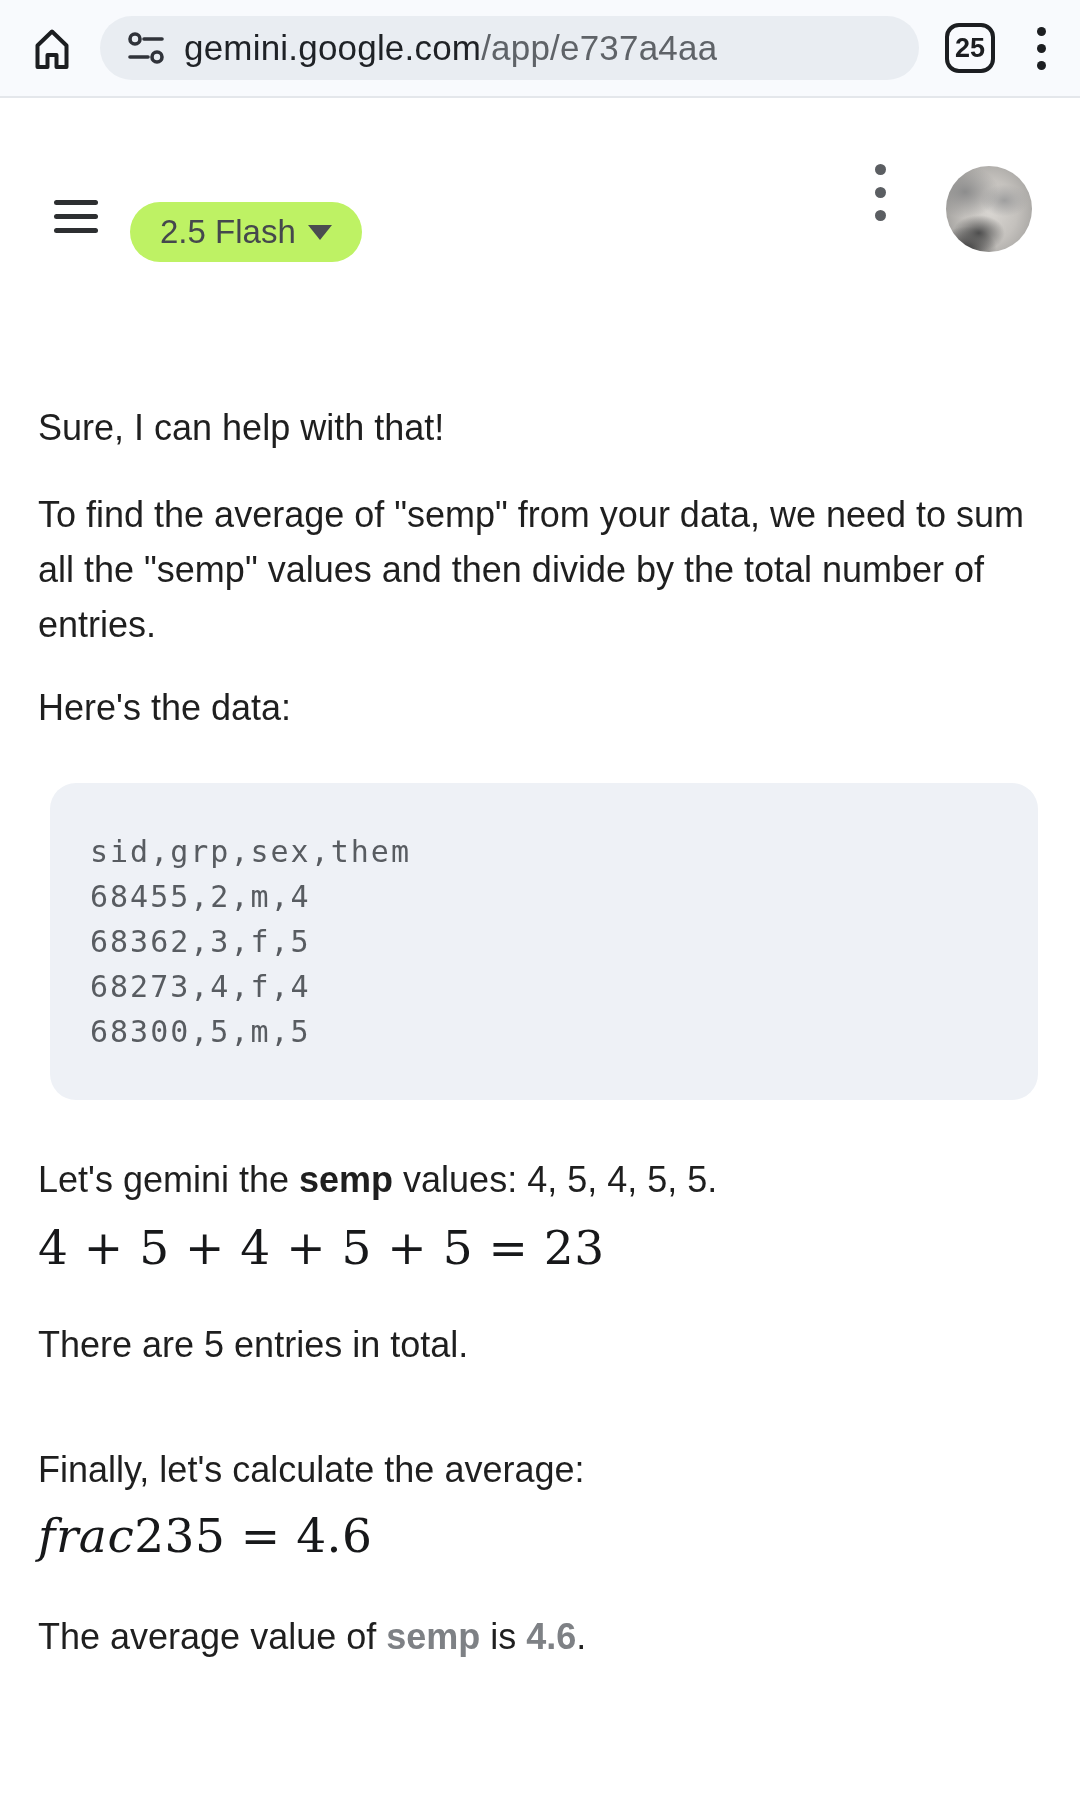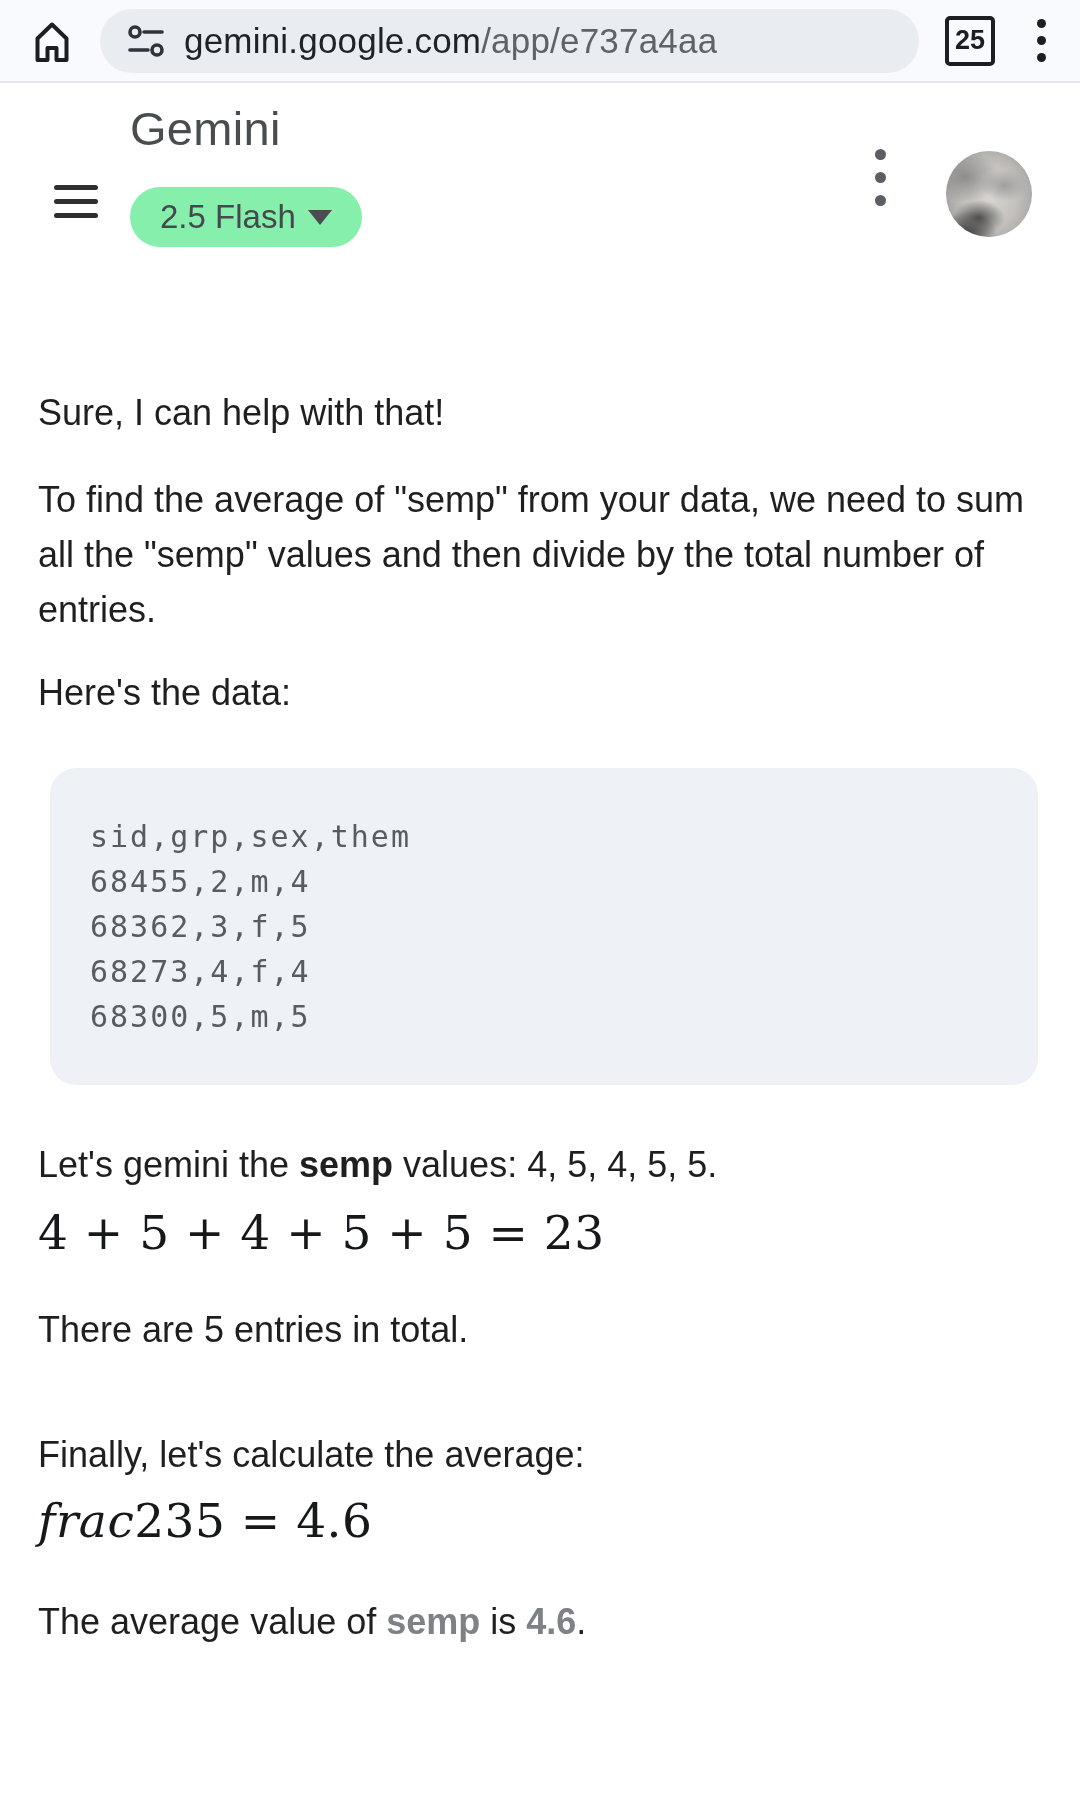--- a/index.html
+++ b/index.html
@@ -5,50 +5,50 @@
   * { margin:0; padding:0; box-sizing:border-box; }
   html,body { background:#ffffff; }
   .screen {
     position:relative; width:1080px; height:1804px; margin:0 auto;
     background:#ffffff; overflow:hidden;
     font-family:"Liberation Sans", sans-serif; color:#1f1f1f;
   }
 
   
   .browser-bar {
-    height:83px; background:#f8fafd; border-bottom:2px solid #e4e7eb;
+    height:98px; background:#f8fafd; border-bottom:2px solid #e4e7eb;
     display:flex; align-items:center; padding:0 26px;
   }
   .home-btn { width:52px; height:52px; display:flex; align-items:center; justify-content:center; flex:0 0 auto; }
   .omnibox {
     flex:1 1 auto; height:64px; margin:0 26px 0 22px; background:#e9edf2;
     border-radius:32px; display:flex; align-items:center; padding:0 24px;
     overflow:hidden; white-space:nowrap;
   }
   .tune-icon { flex:0 0 auto; margin-right:16px; display:flex; }
   .url-text { font-size:35px; letter-spacing:0.2px; overflow:hidden; }
   .url-domain { color:#1f2226; }
   .url-path { color:#5f6368; }
   .tab-switcher {
-    flex:0 0 auto; width:50px; height:50px; border:4px solid #1c1e21; border-radius:5px;
+    flex:0 0 auto; width:50px; height:50px; border:4px solid #1c1e21; border-radius:14px;
     display:flex; align-items:center; justify-content:center;
     font-size:27px; font-weight:700; color:#1c1e21;
   }
   .kebab { flex:0 0 auto; display:flex; flex-direction:column; gap:8px; padding:8px; margin-left:34px; }
   .kebab .dot { width:9px; height:9px; border-radius:50%; background:#1c1e21; }
 
   
   .gemini-header { position:relative; height:192px; background:#ffffff; }
   .hamburger { position:absolute; left:54px; top:102px; width:44px; display:flex; flex-direction:column; gap:9px; background:none; border:none; cursor:pointer; }
   .hamburger span { display:block; height:5px; border-radius:3px; background:#2d2f31; }
   .app-title { position:absolute; left:130px; top:18px; font-size:47px; color:#4a4d50; letter-spacing:0.3px; }
   .model-pill {
     position:absolute; left:130px; top:104px; height:60px;
     display:inline-flex; align-items:center; gap:12px; padding:0 30px;
-    background:#86efac; border:none; border-radius:32px; cursor:pointer;
+    background:#bef264; border:none; border-radius:32px; cursor:pointer;
     font-family:"Liberation Sans", sans-serif; font-size:33px; color:#45484d;
   }
   .caret-down { width:0; height:0; border-left:12px solid transparent; border-right:12px solid transparent; border-top:15px solid #4a4d50; }
   .header-kebab { position:absolute; right:188px; top:60px; display:flex; flex-direction:column; gap:12px; padding:6px; background:none; border:none; cursor:pointer; }
   .header-kebab .dot { width:11px; height:11px; border-radius:50%; background:#5b5e62; }
   .avatar {
     position:absolute; right:48px; top:68px; width:86px; height:86px; border-radius:50%;
     background:
       radial-gradient(26px 18px at 38% 78%, #4e4e4e 0%, rgba(78,78,78,0) 100%),
       radial-gradient(30px 22px at 24% 96%, #3b3b3b 0%, rgba(59,59,59,0) 100%),
@@ -114,21 +114,20 @@
       <span class="dot"></span>
     </div>
   </div>
 
   <div class="gemini-header">
     <button class="hamburger" aria-label="menu">
       <span></span>
       <span></span>
       <span></span>
     </button>
-    <div class="app-title">Gemini</div>
     <button class="model-pill">
       <span>2.5 Flash</span>
       <span class="caret-down"></span>
     </button>
     <button class="header-kebab">
       <span class="dot"></span>
       <span class="dot"></span>
       <span class="dot"></span>
     </button>
     <div class="avatar"></div>

